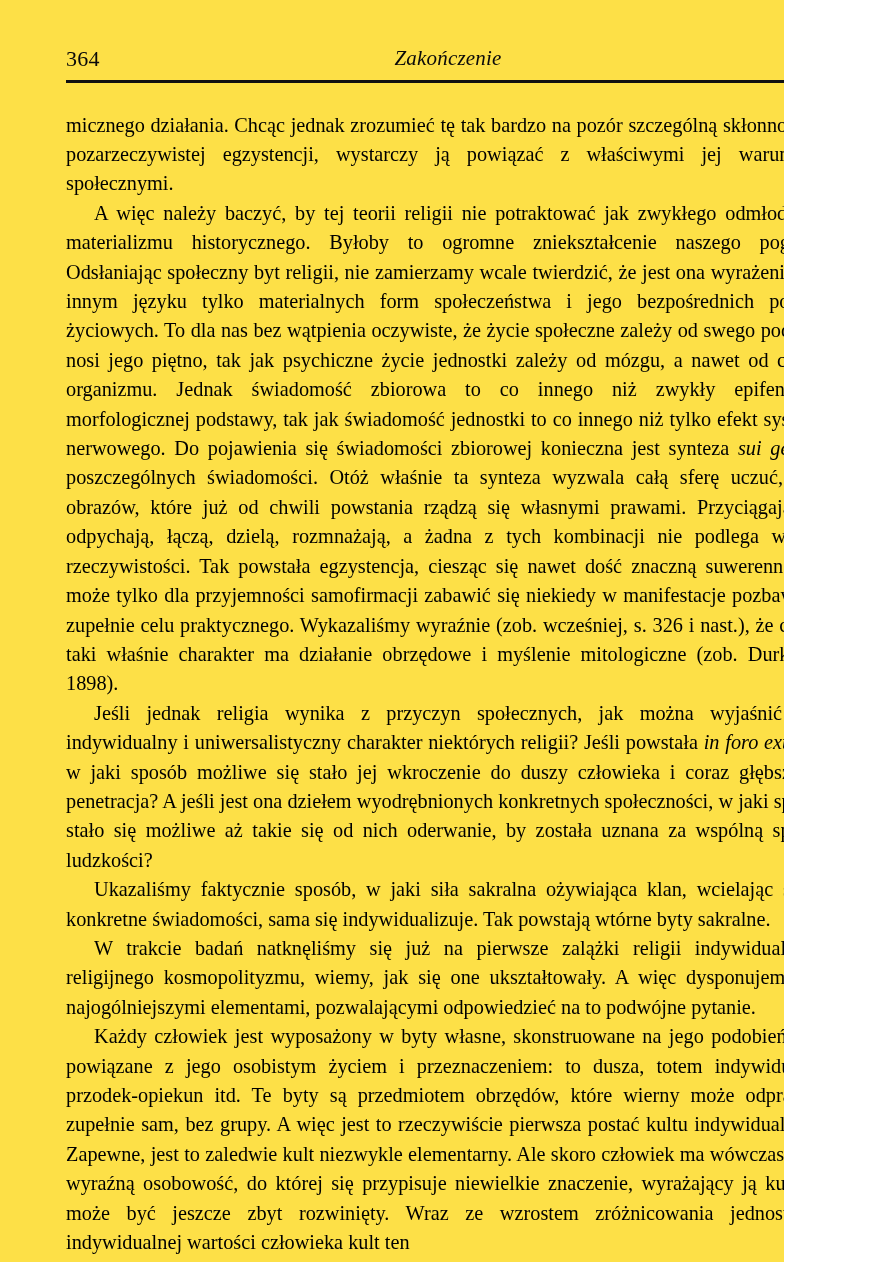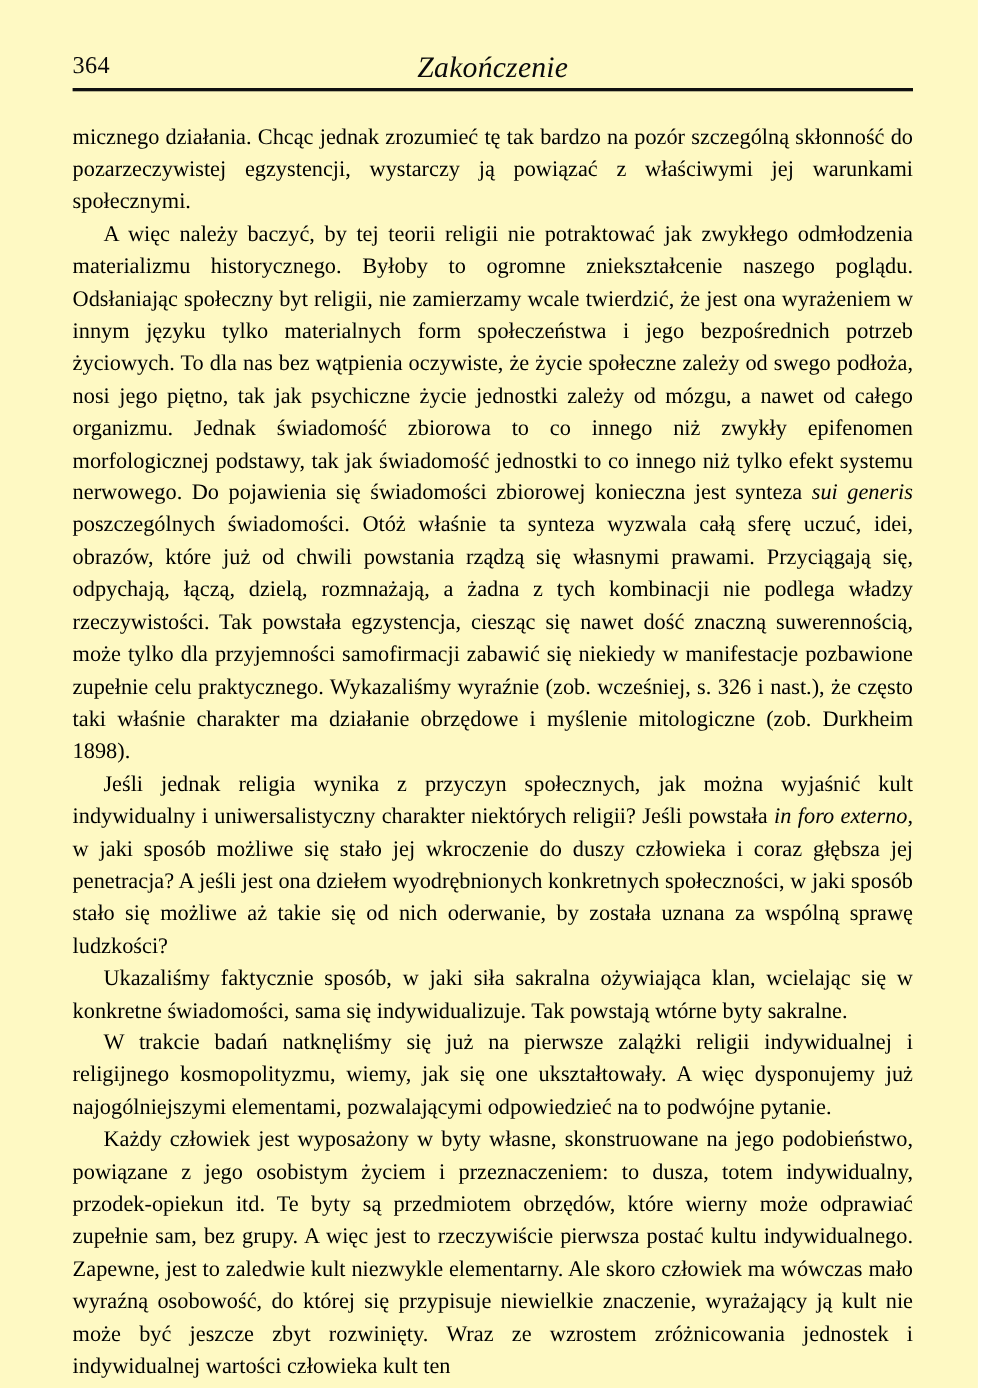--- a/index.html
+++ b/index.html
@@ -5,23 +5,23 @@
   html, body {
     margin: 0;
     padding: 0;
     background: #ffffff;
   }
   body {
     font-family: "Liberation Serif", "DejaVu Serif", serif;
   }
   .page {
     position: relative;
-    width: 889px;
+    width: 784px;
     height: 1262px;
-    background: #fef9c3;
+    background: #fde047;
     overflow: hidden;
     box-sizing: border-box;
   }
   .content {
     position: absolute;
     left: 66px;
     top: 46px;
     width: 764px;
   }
   .running-head {
@@ -37,21 +37,21 @@
     color: #0a0a0a;
     letter-spacing: 0.3px;
   }
   .head-title {
     position: absolute;
     left: 0;
     top: 0;
     width: 100%;
     text-align: center;
     font-style: italic;
-    font-size: 27px;
+    font-size: 21px;
     color: #0a0a0a;
     letter-spacing: 0.2px;
   }
   .head-rule {
     width: 100%;
     height: 2.6px;
     background: #111111;
     margin-top: 4px;
   }
   .body-text {

